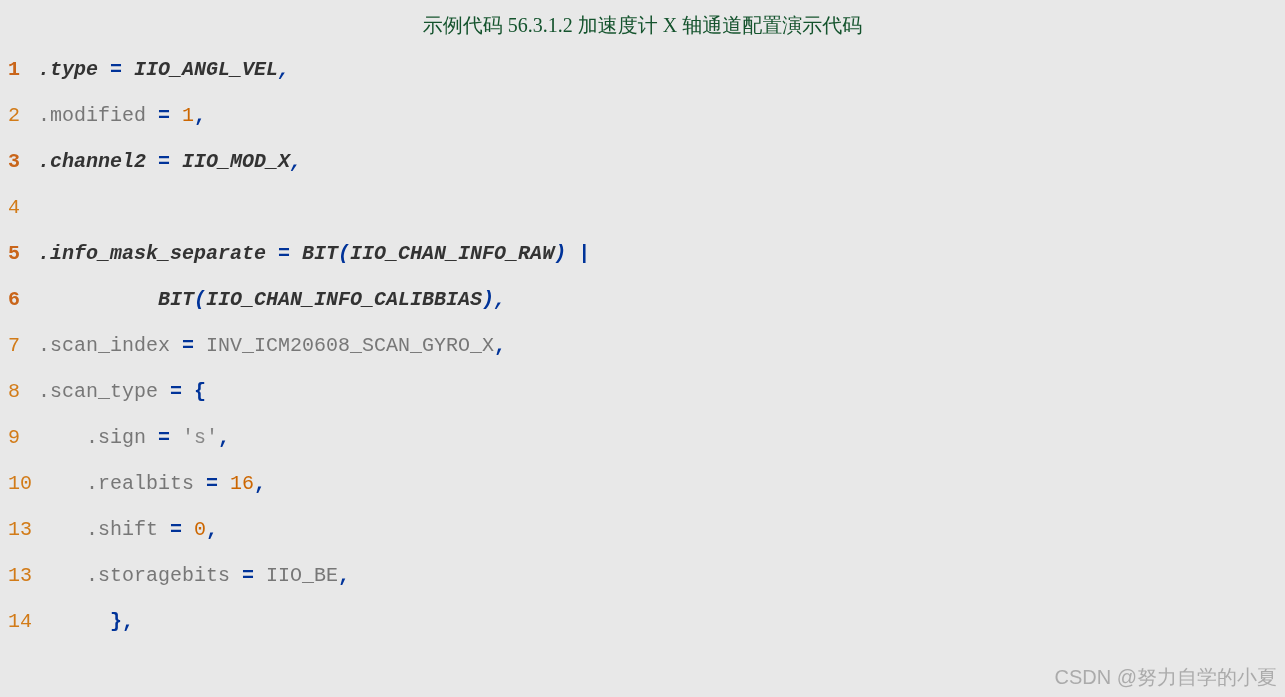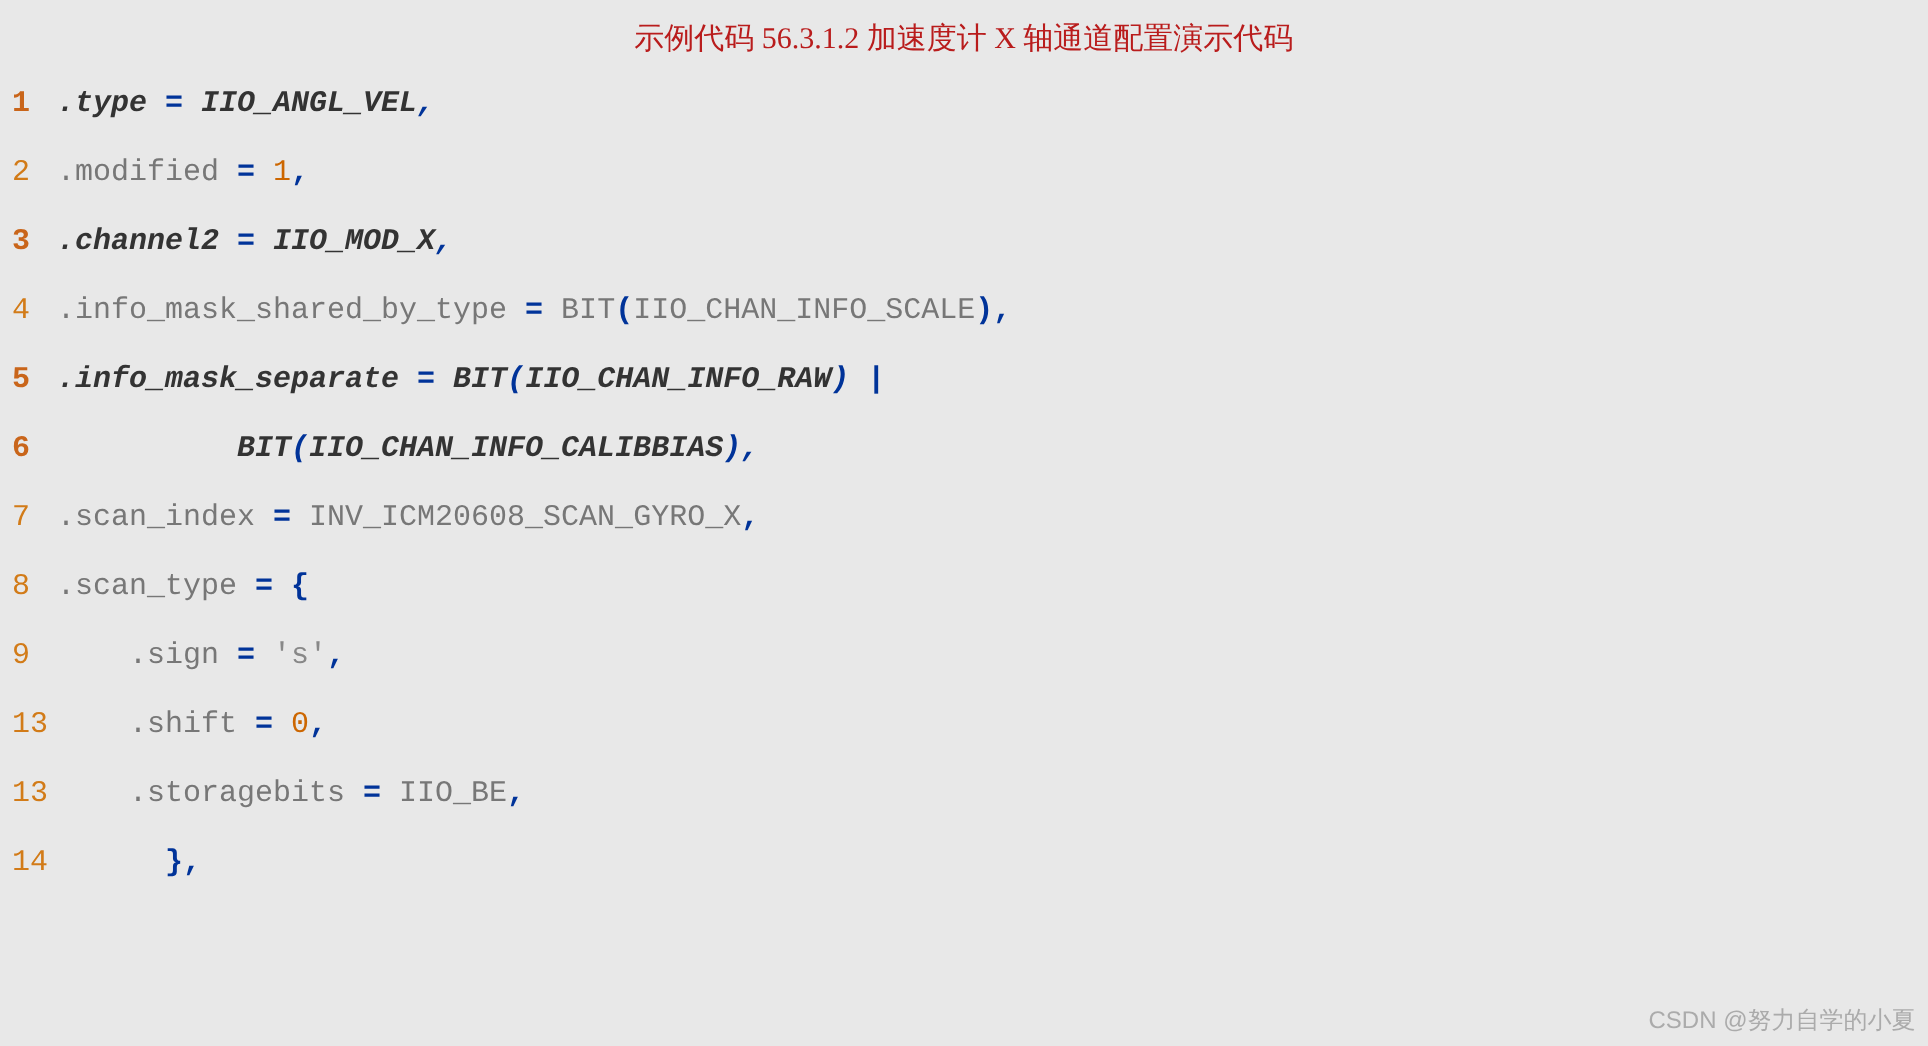--- a/index.html
+++ b/index.html
@@ -7,21 +7,21 @@
       background: #e8e8e8;
       font-family: "Courier New", Consolas, monospace;
       font-size: 20px;
       width: 1285px;
       height: 697px;
       position: relative;
       overflow: hidden;
     }
     .title {
       text-align: center;
-      color: #b91c1c;
+      color: #14532d;
       font-family: "SimSun", serif;
       font-size: 20px;
       padding: 12px 0 8px 0;
       font-weight: normal;
     }
     .code-area {
       padding: 0 4px;
     }
     .line {
       display: flex;
@@ -41,37 +41,38 @@
     .code { color: #777; }
     .bold-line .code { font-weight: bold; color: #333; font-style: italic; }
     .op { color: #003399; font-weight: bold; }
     .num { color: #cc6600; }
     .str { color: #888; }
     .watermark {
       position: absolute;
       right: 8px;
       bottom: 6px;
       font-family: Arial, sans-serif;
-      font-size: 16px;
+      font-size: 20px;
       color: rgba(120,120,120,0.55);
     }
   </style>
 </head>
 <body>
 
 <div class="title">示例代码 56.3.1.2 加速度计 X 轴通道配置演示代码</div>
 
 <div class="code-area" id="code-area">
     <div class="line bold-line"><span class="lineno bold">1</span><span class="code"><span class="code">.type </span><span class="op">=</span><span class="code"> IIO_ANGL_VEL</span><span class="op">,</span></span></div>
     <div class="line"><span class="lineno">2</span><span class="code"><span class="code">.modified </span><span class="op">=</span><span class="code"> </span><span class="num">1</span><span class="op">,</span></span></div>
     <div class="line bold-line"><span class="lineno bold">3</span><span class="code"><span class="code">.channel2 </span><span class="op">=</span><span class="code"> IIO_MOD_X</span><span class="op">,</span></span></div>
-    <div class="line"><span class="lineno">4</span><span class="code"><span class="code">.info_mask_shared_by_type </span><span class="op">=</span><span class="code"> BIT</span><span class="op">(</span><span class="code">IIO_CHAN_INFO_SCALE</span><span class="op">),</span></span></div>
+    <div class="line"><span class="lineno">4</span></div>
     <div class="line bold-line"><span class="lineno bold">5</span><span class="code"><span class="code">.info_mask_separate </span><span class="op">=</span><span class="code"> BIT</span><span class="op">(</span><span class="code">IIO_CHAN_INFO_RAW</span><span class="op">)</span><span class="code"> </span><span class="op">|</span></span></div>
     <div class="line bold-line"><span class="lineno bold">6</span><span class="code"><span class="code">          BIT</span><span class="op">(</span><span class="code">IIO_CHAN_INFO_CALIBBIAS</span><span class="op">),</span></span></div>
     <div class="line"><span class="lineno">7</span><span class="code"><span class="code">.scan_index </span><span class="op">=</span><span class="code"> INV_ICM20608_SCAN_GYRO_X</span><span class="op">,</span></span></div>
     <div class="line"><span class="lineno">8</span><span class="code"><span class="code">.scan_type </span><span class="op">=</span><span class="code"> </span><span class="op">{</span></span></div>
     <div class="line"><span class="lineno">9</span><span class="code"><span class="code">    .sign </span><span class="op">=</span><span class="code"> </span><span class="str">'s'</span><span class="op">,</span></span></div>
+    <div class="line"><span class="lineno">10</span><span class="code"><span class="code">    .realbits </span><span class="op">=</span><span class="code"> </span><span class="num">16</span><span class="op">,</span></span></div>
     <div class="line"><span class="lineno">13</span><span class="code"><span class="code">    .shift </span><span class="op">=</span><span class="code"> </span><span class="num">0</span><span class="op">,</span></span></div>
     <div class="line"><span class="lineno">13</span><span class="code"><span class="code">    .storagebits </span><span class="op">=</span><span class="code"> IIO_BE</span><span class="op">,</span></span></div>
     <div class="line"><span class="lineno">14</span><span class="code"><span class="code">      </span><span class="op">},</span></span></div>
   </div>
 
 <div class="watermark">CSDN @努力自学的小夏</div>
 
 </body></html>

